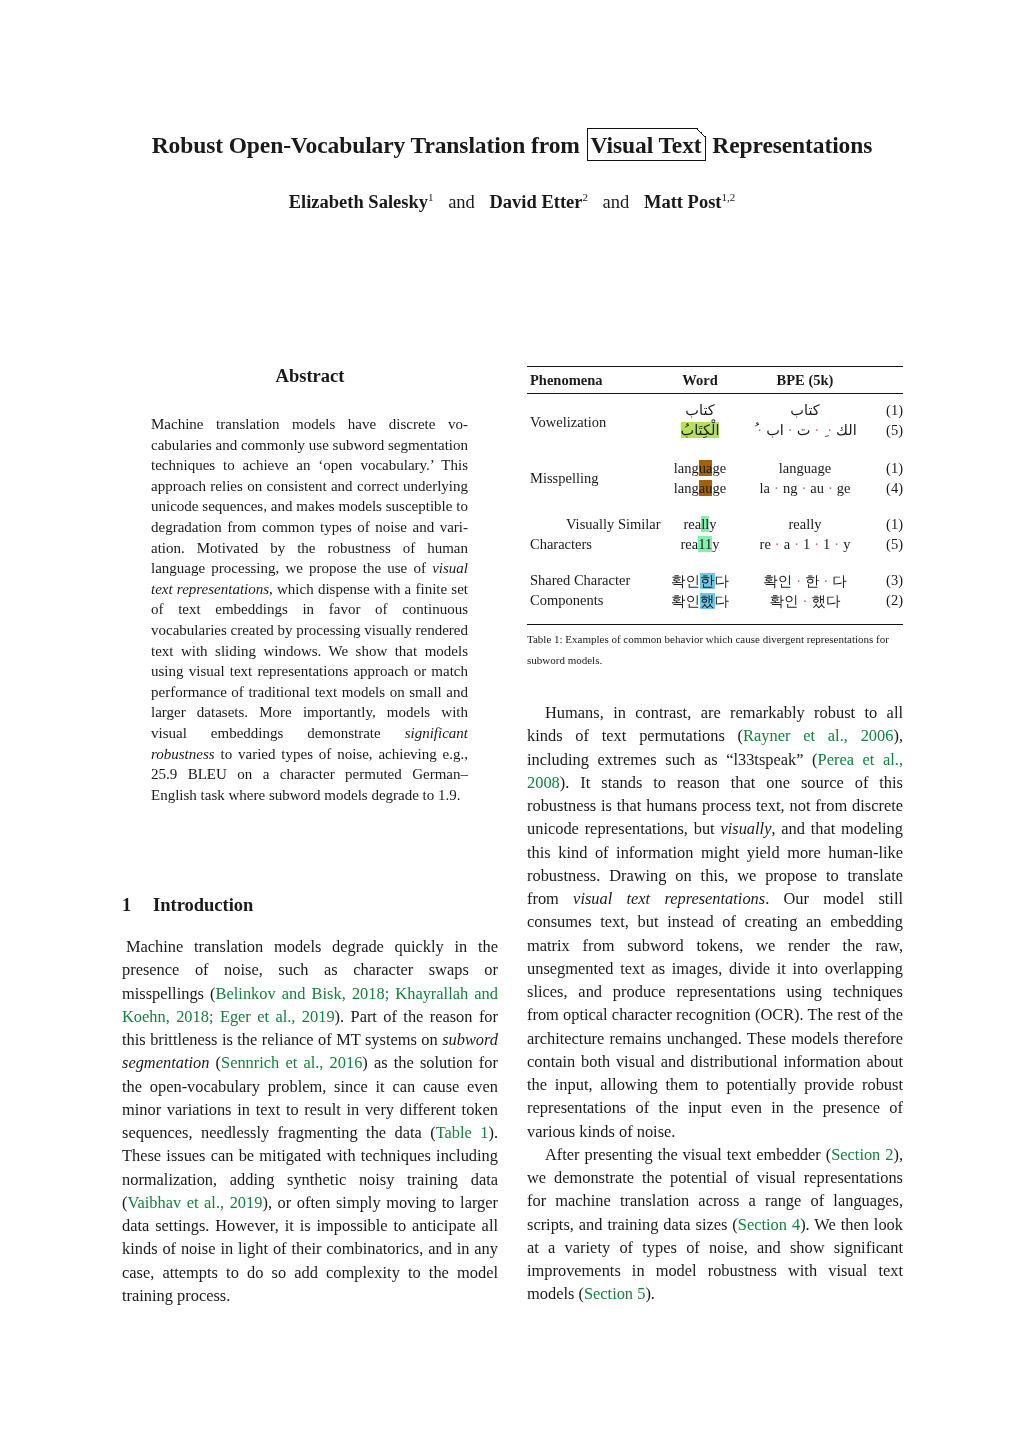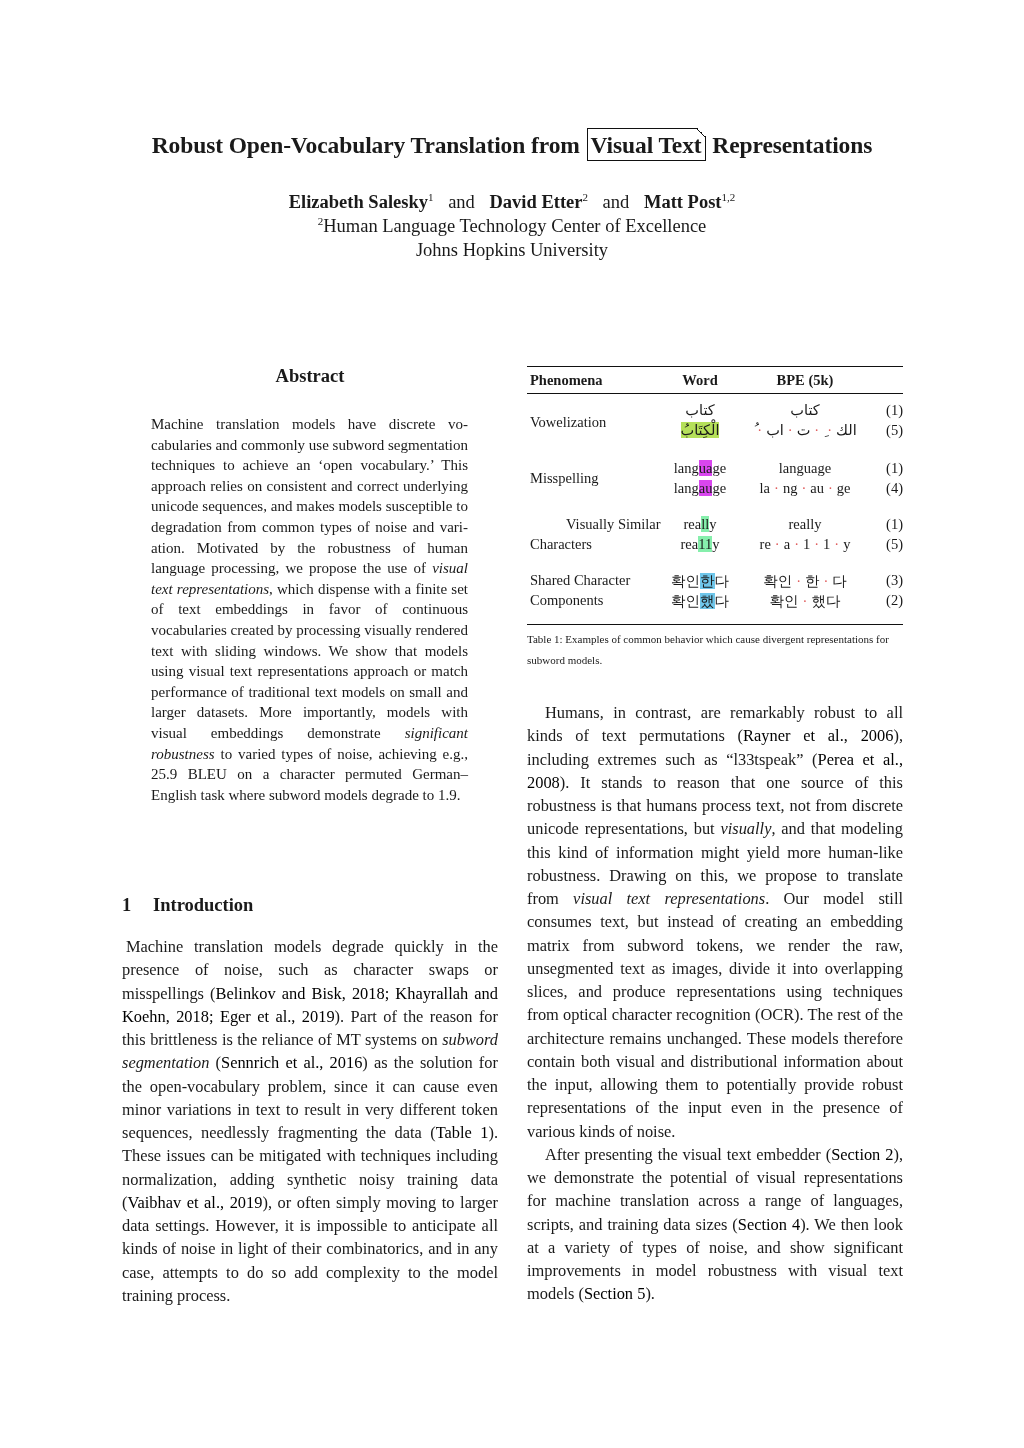--- a/index.html
+++ b/index.html
@@ -18,33 +18,33 @@
   .authors .and { margin: 0 10px; }
   .col-l { left: 122px; width: 376px; }
   .col-r { left: 527px; width: 376px; }
   .abstract-title { left: 122px; width: 376px; top: 366px; text-align: center; font-weight: bold; font-size: 18.5px; }
   .abstract { left: 151px; width: 317px; top: 414px; font-size: 15px; line-height: 20.6px; text-align: justify; hyphens: manual; }
   .sec-head { left: 122px; top: 895px; font-weight: bold; font-size: 18.5px; }
   .sec-head .num { display: inline-block; width: 31px; }
   .body-text { font-size: 16.4px; line-height: 23.25px; text-align: justify; }
   .body-text p { margin: 0; }
   .indent { text-indent: 18px; }
-  .cite { color: #000000; margin-top: 16px; }
+  .cite { color: #15803d; margin-top: 16px; }
   .table { left: 527px; width: 376px; top: 366px; font-size: 14.5px; }
   .table .rule-top { border-top: 1.6px solid #111; }
   .table .rule-mid { border-top: 1px solid #111; }
   .table .rule-bot { border-top: 1.6px solid #111; }
   .thead { height: 26px; position: relative; font-weight: bold; font-size: 14.5px; }
   .cell { position: absolute; white-space: nowrap; }
   .c-phen { left: 3px; }
   .c-word { left: 120px; width: 106px; text-align: center; }
   .c-bpe { left: 220px; width: 116px; text-align: center; }
   .c-cnt { right: 0; text-align: right; }
   .tgroup { position: relative; }
-  .hl-y { background: #d946ef; }
+  .hl-y { background: #a16207; }
   .hl-p { background: #86efac; }
   .hl-b { background: #6fc6ea; }
   .hl-g { background: #b5e05a; }
   .dot { color: #e05a5a; margin: 0 4px; }
   .caption { left: 527px; width: 376px; top: 629px; font-size: 11px; line-height: 21px; }
 </style>
 </head>
 <body>
 
 <div class="abs title">
@@ -52,22 +52,20 @@
 </div>
 
 <div class="abs authors">
   <div>
     <b>Elizabeth Salesky</b><sup>1</sup>
     <span class="and">and</span>
     <b>David Etter</b><sup>2</sup>
     <span class="and">and</span>
     <b>Matt Post</b><sup>1,2</sup>
   </div>
-  <div><sup>2</sup><span>Human Language Technology Center of Excellence</span></div>
-  <div>Johns Hopkins University</div>
 </div>
 
 <div class="abs abstract-title">Abstract</div>
 <div class="abs abstract"><span>Machine translation models have discrete vo­cabularies and commonly use subword seg­mentation techniques to achieve an ‘open vo­cabulary.’  This approach relies on consis­tent and correct underlying unicode sequences, and makes models susceptible to degrada­tion from common types of noise and vari­ation.  Motivated by the robustness of hu­man language processing, we propose the use of </span><i>visual text representations</i><span>, which dispense with a finite set of text embeddings in favor of continuous vocabularies created by process­ing visually rendered text with sliding win­dows.  We show that models using visual text representations approach or match per­formance of traditional text models on small and larger datasets.  More importantly, mod­els with visual embeddings demonstrate </span><i>sig­nificant robustness</i><span> to varied types of noise, achieving e.g., 25.9 BLEU on a character per­muted German–English task where subword models degrade to 1.9.</span></div>
 
 <div class="abs sec-head"><span class="num">1</span><span>Introduction</span></div>
 
 <div class="abs col-l body-text" style="top:935px;">
   <p style="text-indent:4px;"><span>Machine translation models degrade quickly in the presence of noise, such as character swaps or misspellings (</span><a class="cite">Belinkov and Bisk, 2018; Khayral­lah and Koehn, 2018; Eger et al., 2019</a><span>).  Part of the reason for this brittleness is the reliance of MT systems on </span><i>subword segmentation</i><span> (</span><a class="cite">Sennrich et al., 2016</a><span>) as the solution for the open-vocabulary problem, since it can cause even minor variations in text to result in very different token sequences, needlessly fragmenting the data (</span><a class="cite">Table 1</a><span>).  These issues can be mitigated with techniques including normalization, adding synthetic noisy training data (</span><a class="cite">Vaibhav et al., 2019</a><span>), or often simply moving to larger data settings.  However, it is impossible to anticipate all kinds of noise in light of their combinatorics, and in any case, attempts to do so add complexity to the model training process.</span></p>
 </div>

